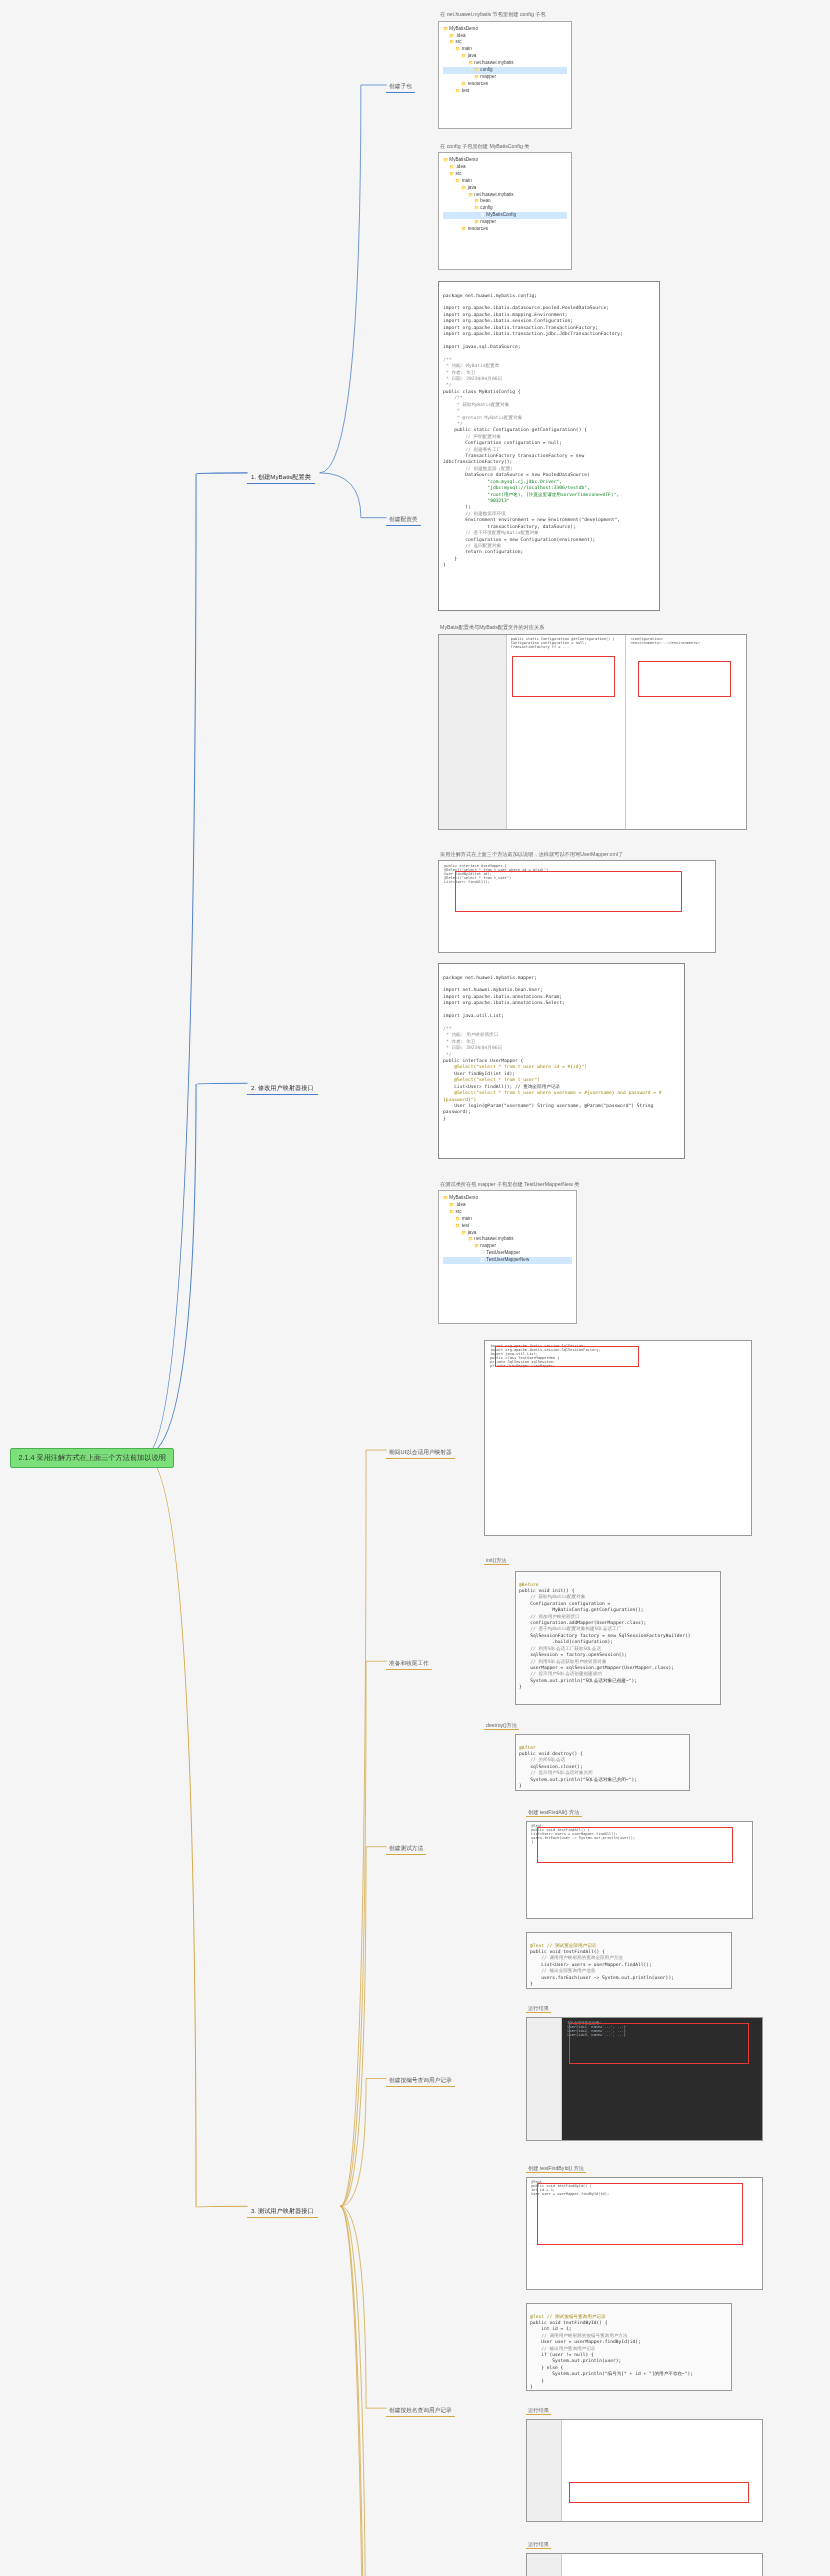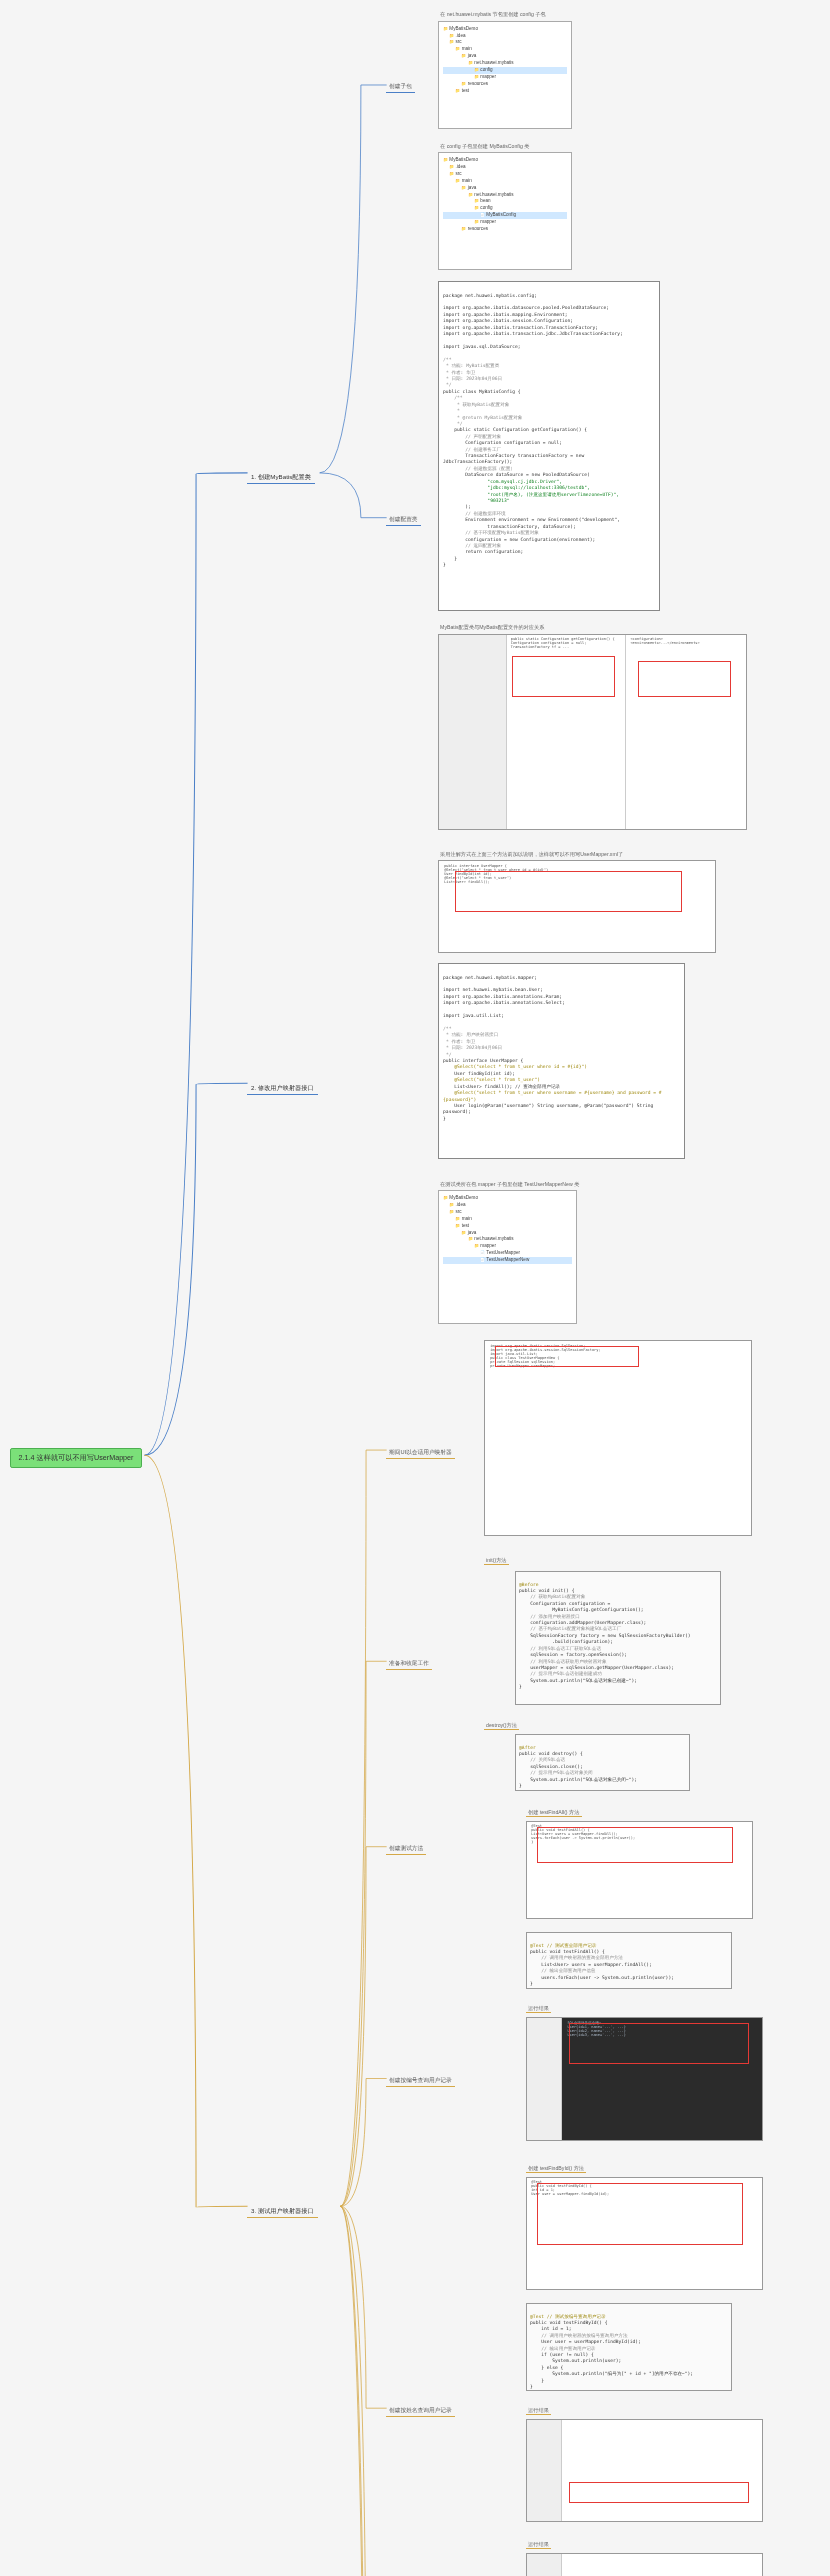--- a/index.html
+++ b/index.html
@@ -53,21 +53,21 @@
   <path d="M 660 4283 Q 710 4283 710 2815 L 750 2815" stroke="#d4a847" stroke-width="1.5" fill="none"></path>
   <path d="M 660 4283 Q 710 4283 710 3225 L 750 3225" stroke="#d4a847" stroke-width="1.5" fill="none"></path>
   <path d="M 660 4283 Q 710 4283 710 3585 L 750 3585" stroke="#d4a847" stroke-width="1.5" fill="none"></path>
   <path d="M 660 4283 Q 710 4283 710 4035 L 750 4035" stroke="#d4a847" stroke-width="1.5" fill="none"></path>
   <path d="M 660 4283 Q 710 4283 710 4675 L 750 4675" stroke="#d4a847" stroke-width="1.5" fill="none"></path>
   <path d="M 660 4283 Q 710 4283 710 5355 L 750 5355" stroke="#d4a847" stroke-width="1.5" fill="none"></path>
   <path d="M 660 4283 Q 710 4283 710 6045 L 750 6045" stroke="#d4a847" stroke-width="1.5" fill="none"></path>
   <path d="M 660 4283 Q 710 4283 710 6355 L 750 6355" stroke="#d4a847" stroke-width="1.5" fill="none"></path>
 </svg>
 
-<div class="root">2.1.4 这样就可以不用写UserMapper</div>
+<div class="root">2.1.4 采用注解方式在上面三个方法前加以说明</div>
 
 <div class="node n1">1. 创建MyBatis配置类</div>
 <div class="node n2">2. 修改用户映射器接口</div>
 <div class="node n3">3. 测试用户映射器接口</div>
 
 <div class="sub s1a">创建子包</div>
 <div class="sub s1b">创建配置类</div>
 <div class="sub s3a">期间UI以会话用户映射器</div>
 <div class="sub s3b">准备和收尾工作</div>
 <div class="sub s3c">创建测试方法</div>

